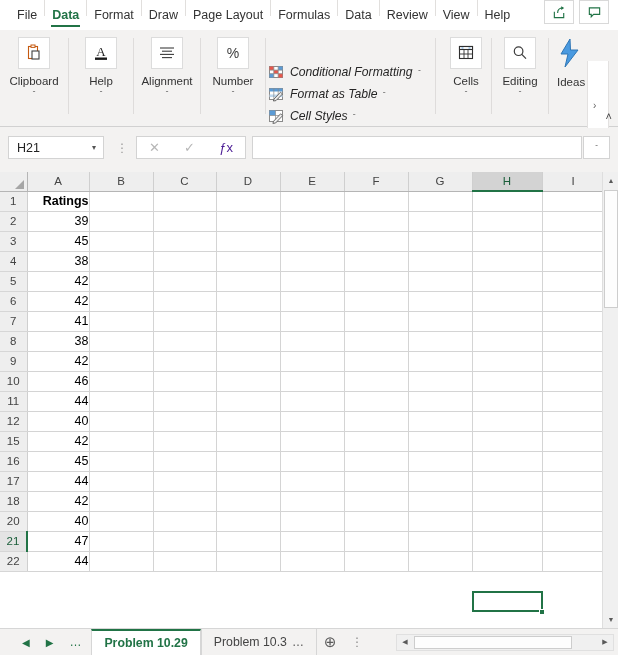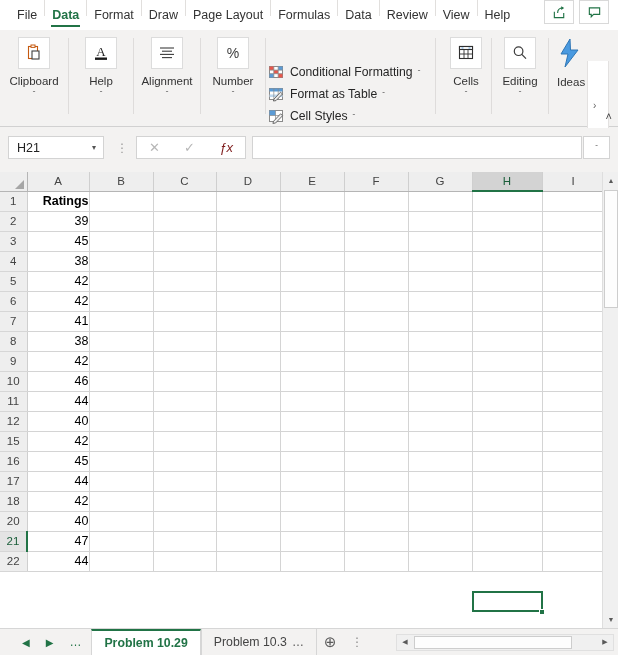--- a/index.html
+++ b/index.html
@@ -51,21 +51,21 @@
     width: 62px; height: 97px; display: flex; flex-direction: column;
     align-items: center; padding-top: 7px;
   }
   .rb-icon {
     width: 32px; height: 32px; border: 1px solid #dcdcdc; background: #fff;
     display: flex; align-items: center; justify-content: center;
   }
   .rb-label { font-size: 11.5px; color: #333; margin-top: 6px; text-align: center; line-height: 13px; }
   .rb-caret { font-size: 8px; color: #444; margin-top: 1px; }
 
-  .styles-list { position: absolute; left: 268px; top: 31px; }
+  .styles-list { position: absolute; left: 268px; top: 31px; font-style: italic; }
   .style-row {
     display: flex; align-items: center; height: 22px;
     font-size: 12.2px; color: #262626;
   }
   .style-row .sicon { width: 16px; height: 16px; margin-right: 6px; flex: none; }
   .style-row .scaret { font-size: 8px; color: #444; margin-left: 5px; }
   .group-title { position: absolute; font-size: 11.3px; color: #444; }
 
   .ideas-flyout {
     position: absolute; left: 587px; top: 31px; width: 22px; height: 96px;
@@ -394,21 +394,21 @@
 
   <div class="fbar">
     <div class="namebox">
       <span class="nb-txt">H21</span>
       <span class="nb-caret">▾</span>
     </div>
     <div class="fb-dots">⋮</div>
     <div class="fb-btns">
       <span>✕</span>
       <span>✓</span>
-      <span style="font-style:italic;color:#7f1d1d;">ƒx</span>
+      <span style="color:#4c1d95;">ƒx</span>
     </div>
     <div class="fb-input"></div>
     <div class="fb-expand">ˇ</div>
   </div>
 
   <div class="gridwrap">
     <table class="grid">
       <thead>
         <tr>
           <th class="corner"></th>

